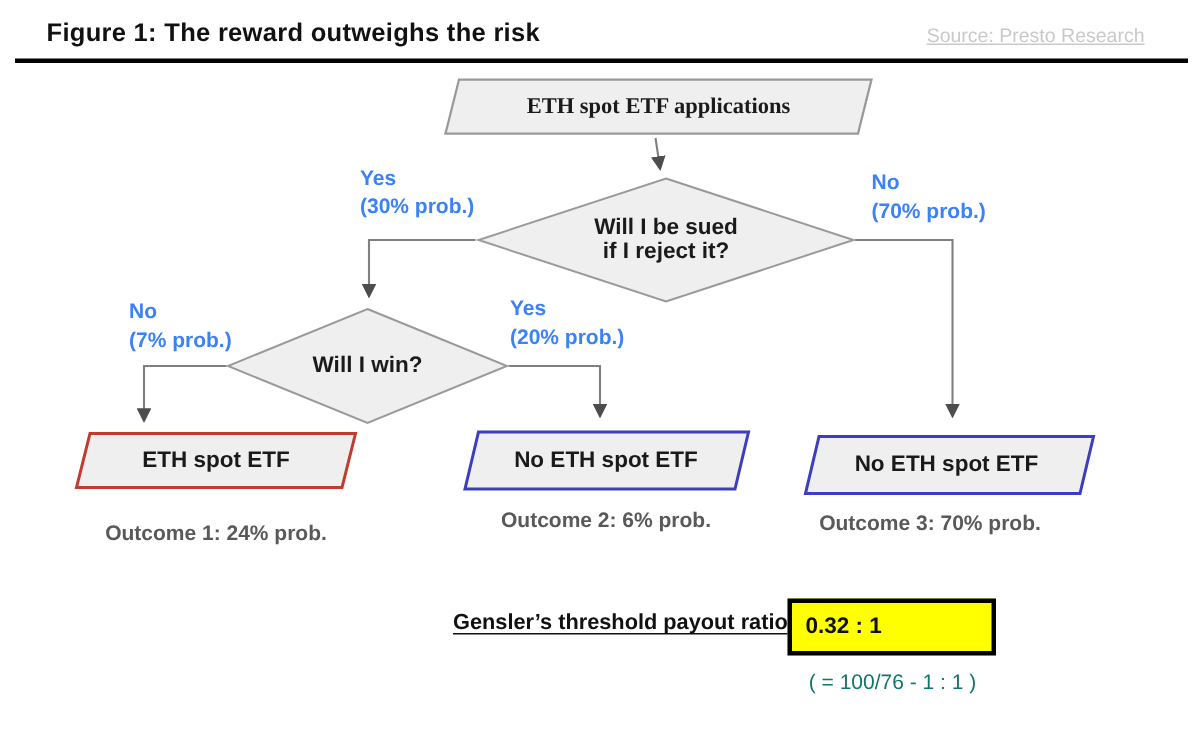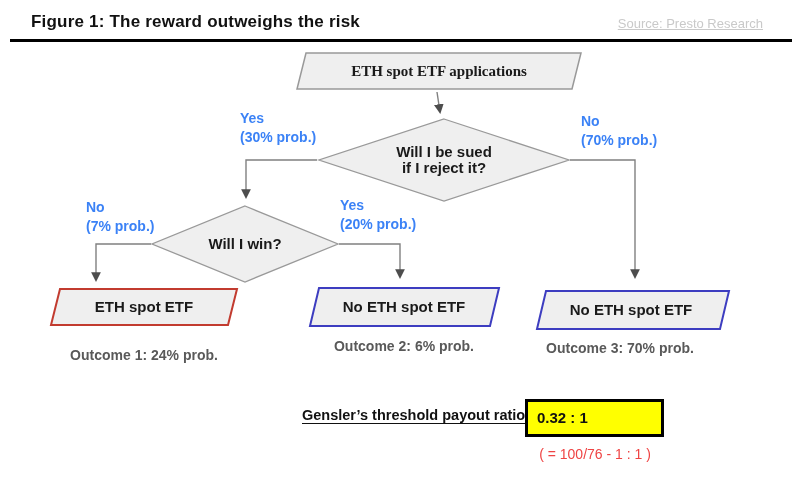--- a/index.html
+++ b/index.html
@@ -40,21 +40,21 @@
   .ratio-box {
     position:absolute; left:525px; top:399px; width:139px; height:38px;
     background:#ffff00; border:3px solid #000000; box-sizing:border-box;
   }
   .ratio-box .ratio-text {
     display:block; padding-left:9px; line-height:31px;
     font-size:15px; font-weight:bold; color:#111111;
   }
   .formula {
     position:absolute; left:519px; top:446px; width:152px;
-    text-align:center; font-size:14px; color:#ef4444;
+    text-align:center; font-size:14px; color:#0f766e;
   }
   
   #start-label   { left:299px; top:63px;  width:280px;font-family:Liberation Serif, serif; }
   #d1-label      { left:344px; top:144px; width:200px; }
   #d2-label      { left:165px; top:236px; width:160px; }
   #b-yes30 { left:240px; top:109px; }
   #b-no70  { left:581px; top:112px; }
   #b-no80  { left:86px;  top:198px; }
   #b-yes20 { left:340px; top:196px; }
   #o1-label { left:54px;  top:299px; width:180px; }

